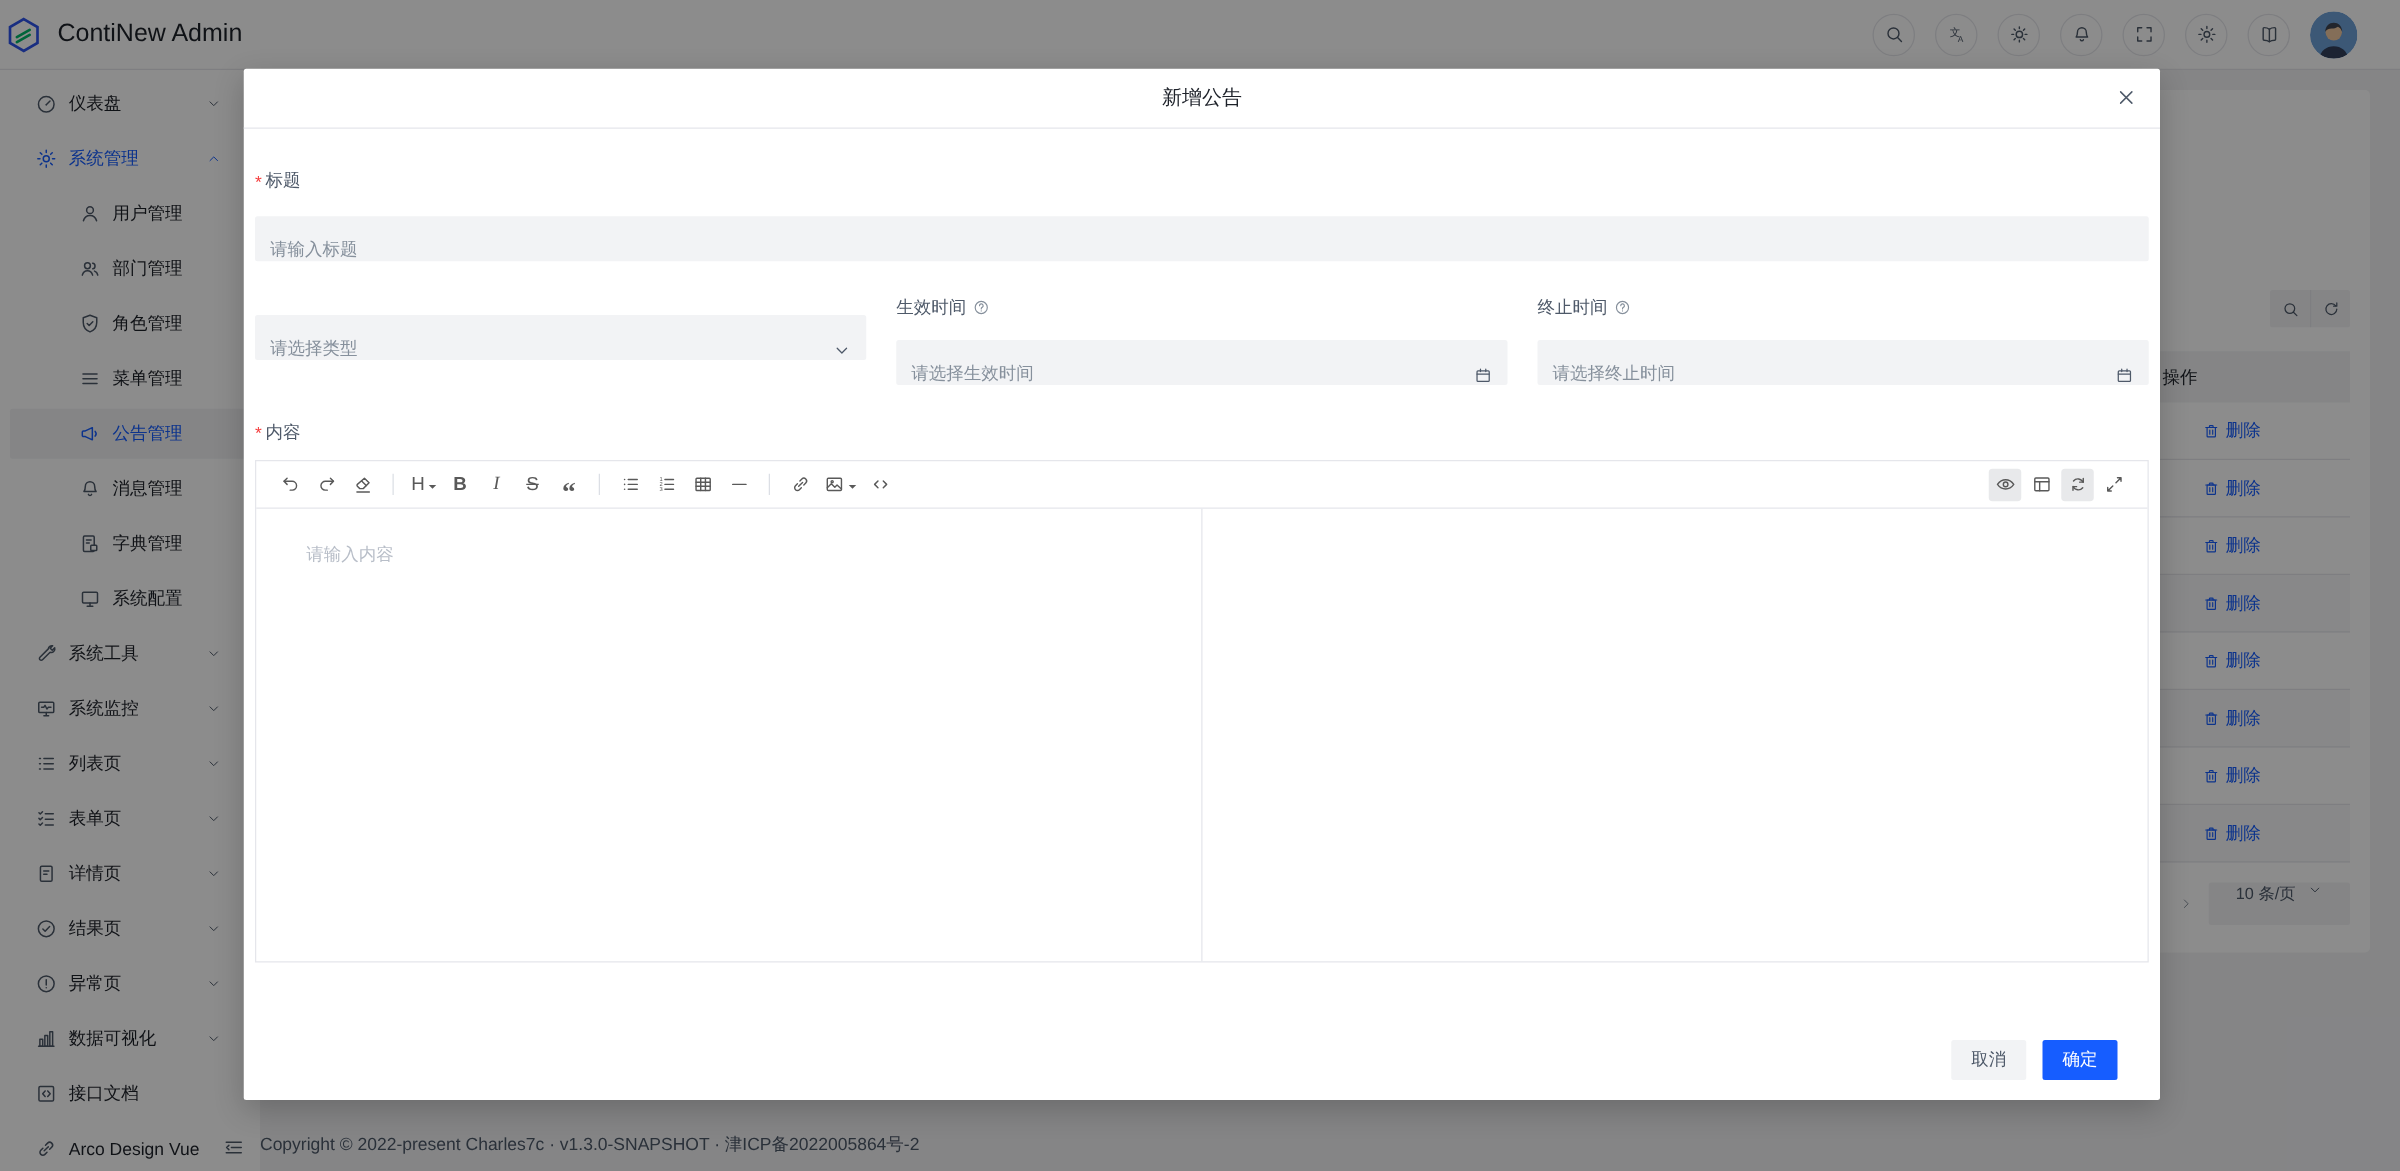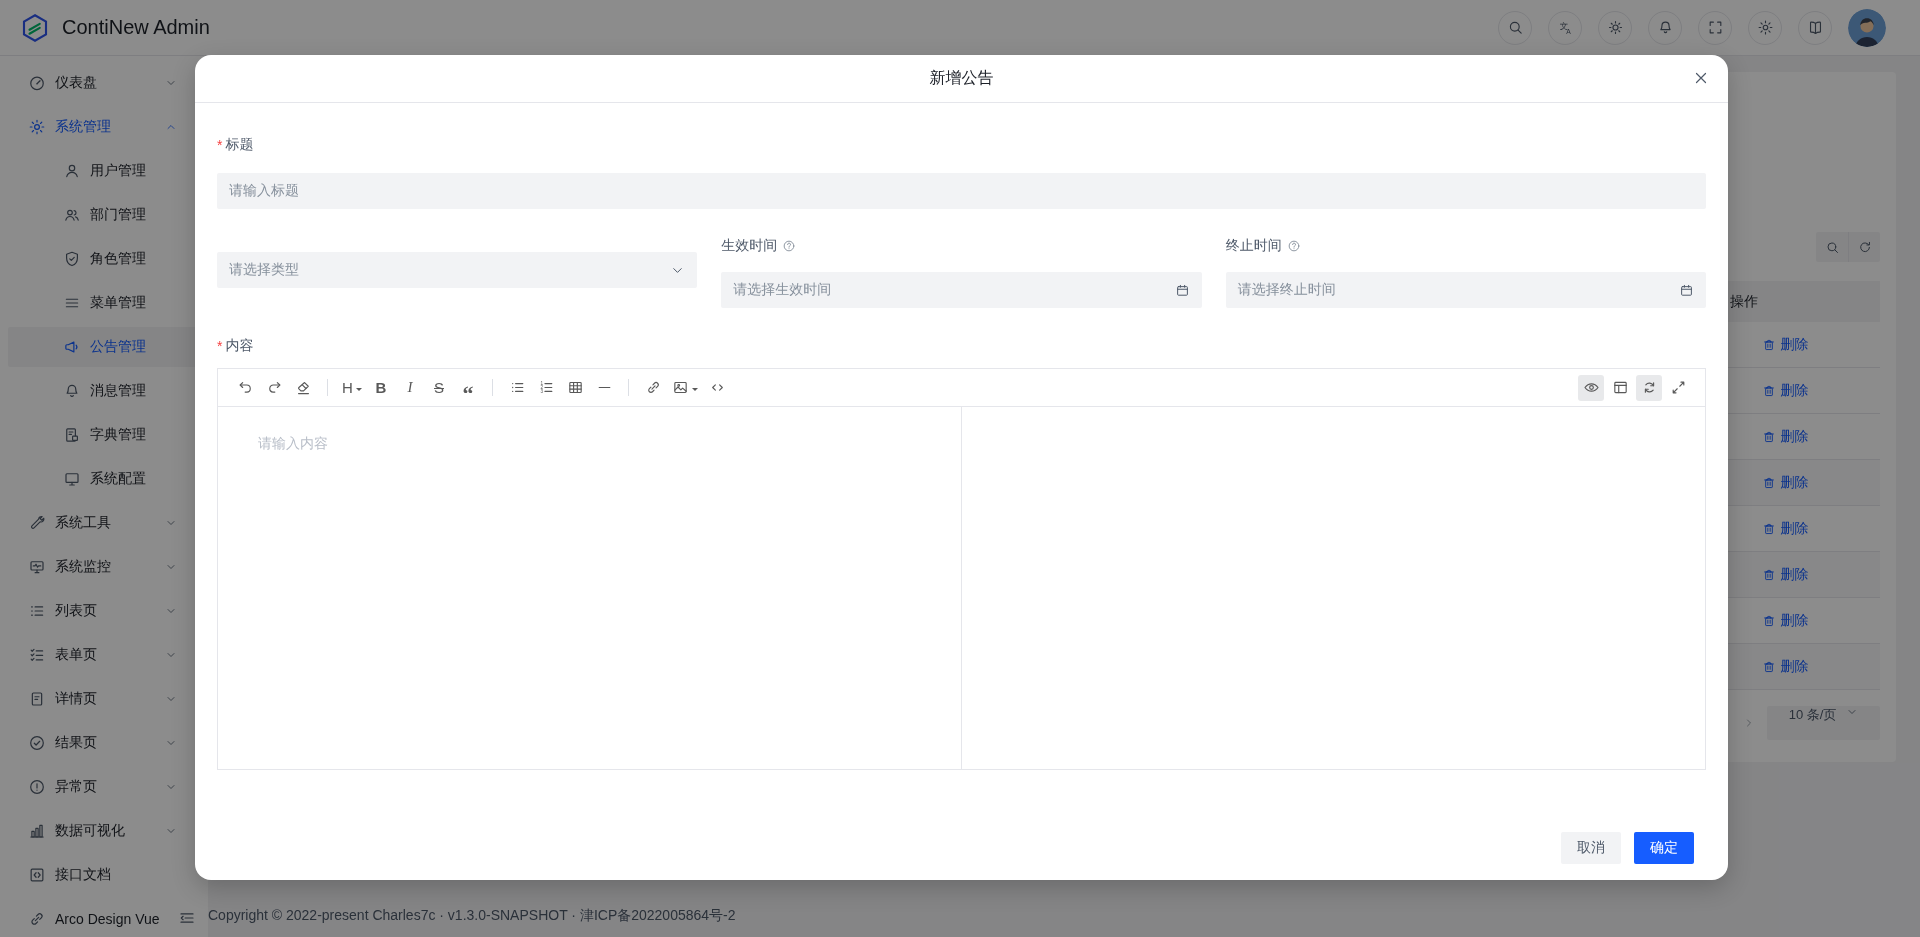--- a/index.html
+++ b/index.html
@@ -3,21 +3,21 @@
 <meta charset="utf-8">
 <style>
   *{box-sizing:border-box;margin:0;padding:0}
   html,body{width:1920px;height:937px;overflow:hidden}
   body{position:relative;font-family:"Liberation Sans","DejaVu Sans",sans-serif;background:#f2f3f5;color:#1d2129}
   .icon{display:inline-flex;align-items:center;justify-content:center}
   .icon svg{width:100%;height:100%;display:block}
 
   
   .header{position:absolute;top:0;left:0;right:0;height:56px;background:#fff;border-bottom:1px solid #e5e6eb;display:flex;align-items:center;z-index:1}
-  .brand{display:flex;align-items:center;gap:12px;padding-left:20px}
+  .brand{display:flex;align-items:center;gap:12px;padding-left:4px}
   .logo{width:30px;height:30px}
   .app-title{font-size:20px;font-weight:500;color:#1d2129}
   .header-actions{margin-left:auto;display:flex;align-items:center;gap:16px;padding-right:34px}
   .hbtn{width:34px;height:34px;border:1px solid #e5e6eb;border-radius:50%;display:flex;align-items:center;justify-content:center;color:#4e5969;cursor:pointer;background:#fff}
   .hbtn .icon{width:17px;height:17px}
   .avatar{width:38px;height:38px;border-radius:50%;overflow:hidden;cursor:pointer}
   .avatar svg{width:100%;height:100%;display:block}
 
   
   .sidebar{position:absolute;top:56px;left:0;bottom:0;width:208px;background:#fff;z-index:1;padding-top:7px}
@@ -47,30 +47,30 @@
   .action-cell .icon{width:14px;height:14px}
   .pagination{position:absolute;right:16px;top:634px;display:flex;align-items:center;gap:8px}
   .page-next{width:20px;height:32px;display:flex;align-items:center;justify-content:center;color:#86909c;cursor:pointer}
   .page-next .icon{width:12px;height:12px}
   .page-size{width:113px;height:34px;background:#f2f3f5;border-radius:2px;display:flex;align-items:flex-start;justify-content:center;gap:10px;color:#4e5969;font-size:13px;cursor:pointer}
   .page-size .icon{width:12px;height:12px}
   .copyright{position:absolute;left:0;right:0;bottom:12px;text-align:left;color:#4e5969;font-size:14px}
 
   
   .overlay{position:absolute;inset:0;background:rgba(0,0,0,.45);z-index:10}
-  .modal{position:absolute;left:195px;top:55px;width:1533px;height:825px;background:#fff;border-radius:16px;z-index:20;box-shadow:0 8px 24px rgba(0,0,0,.2)}
+  .modal{position:absolute;left:195px;top:55px;width:1533px;height:825px;background:#fff;border-radius:2px;z-index:20;box-shadow:0 8px 24px rgba(0,0,0,.2)}
   .modal-header{height:48px;position:relative;border-bottom:1px solid #e5e6eb;display:flex;align-items:center;justify-content:center}
   .modal-title{font-size:16px;font-weight:500;color:#1d2129}
   .modal-close{position:absolute;right:18px;top:14px;width:18px;height:18px;color:#4e5969;cursor:pointer}
-  .modal-body{padding:0 22px;position:relative}
+  .modal-body{padding:0 9px;position:relative}
   .f-label{display:flex;align-items:center;font-size:14px;color:#4e5969;height:20px}
   .f-label.required::before{content:"*";color:#f53f3f;margin-right:3px}
   .f-label .help{width:14px;height:14px;color:#86909c;margin-left:5px}
   .label-title{margin-top:32px}
-  .input{height:36px;background:#f2f3f5;border-radius:2px;display:flex;align-items:center;justify-content:space-between;padding:0 12px;font-size:14px;cursor:text}
+  .input{height:36px;background:#f2f3f5;border-radius:2px;display:flex;align-items:flex-end;justify-content:space-between;padding:0 12px;font-size:14px;cursor:text}
   .ph{color:#86909c}
   .input .tail{width:15px;height:15px;color:#4e5969}
   .input-title{margin-top:18px}
   .row3{display:grid;grid-template-columns:1fr 1fr 1fr;column-gap:24px;margin-top:27px}
   .row3 .input{margin-top:16px;cursor:pointer}
   .label-content{margin-top:28px}
   .editor{margin-top:12px;height:402px;border:1px solid #e5e6eb;display:flex;flex-direction:column;background:#fff}
   .tbar{height:38px;border-bottom:1px solid #e5e6eb;display:flex;align-items:center;padding:0 14px;flex:none}
   .tb-btn{min-width:26px;height:26px;padding:0 3px;display:flex;align-items:center;justify-content:center;color:#595959;border-radius:3px;cursor:pointer;font-size:15px}
   .tb-btn .icon{width:17px;height:17px}

